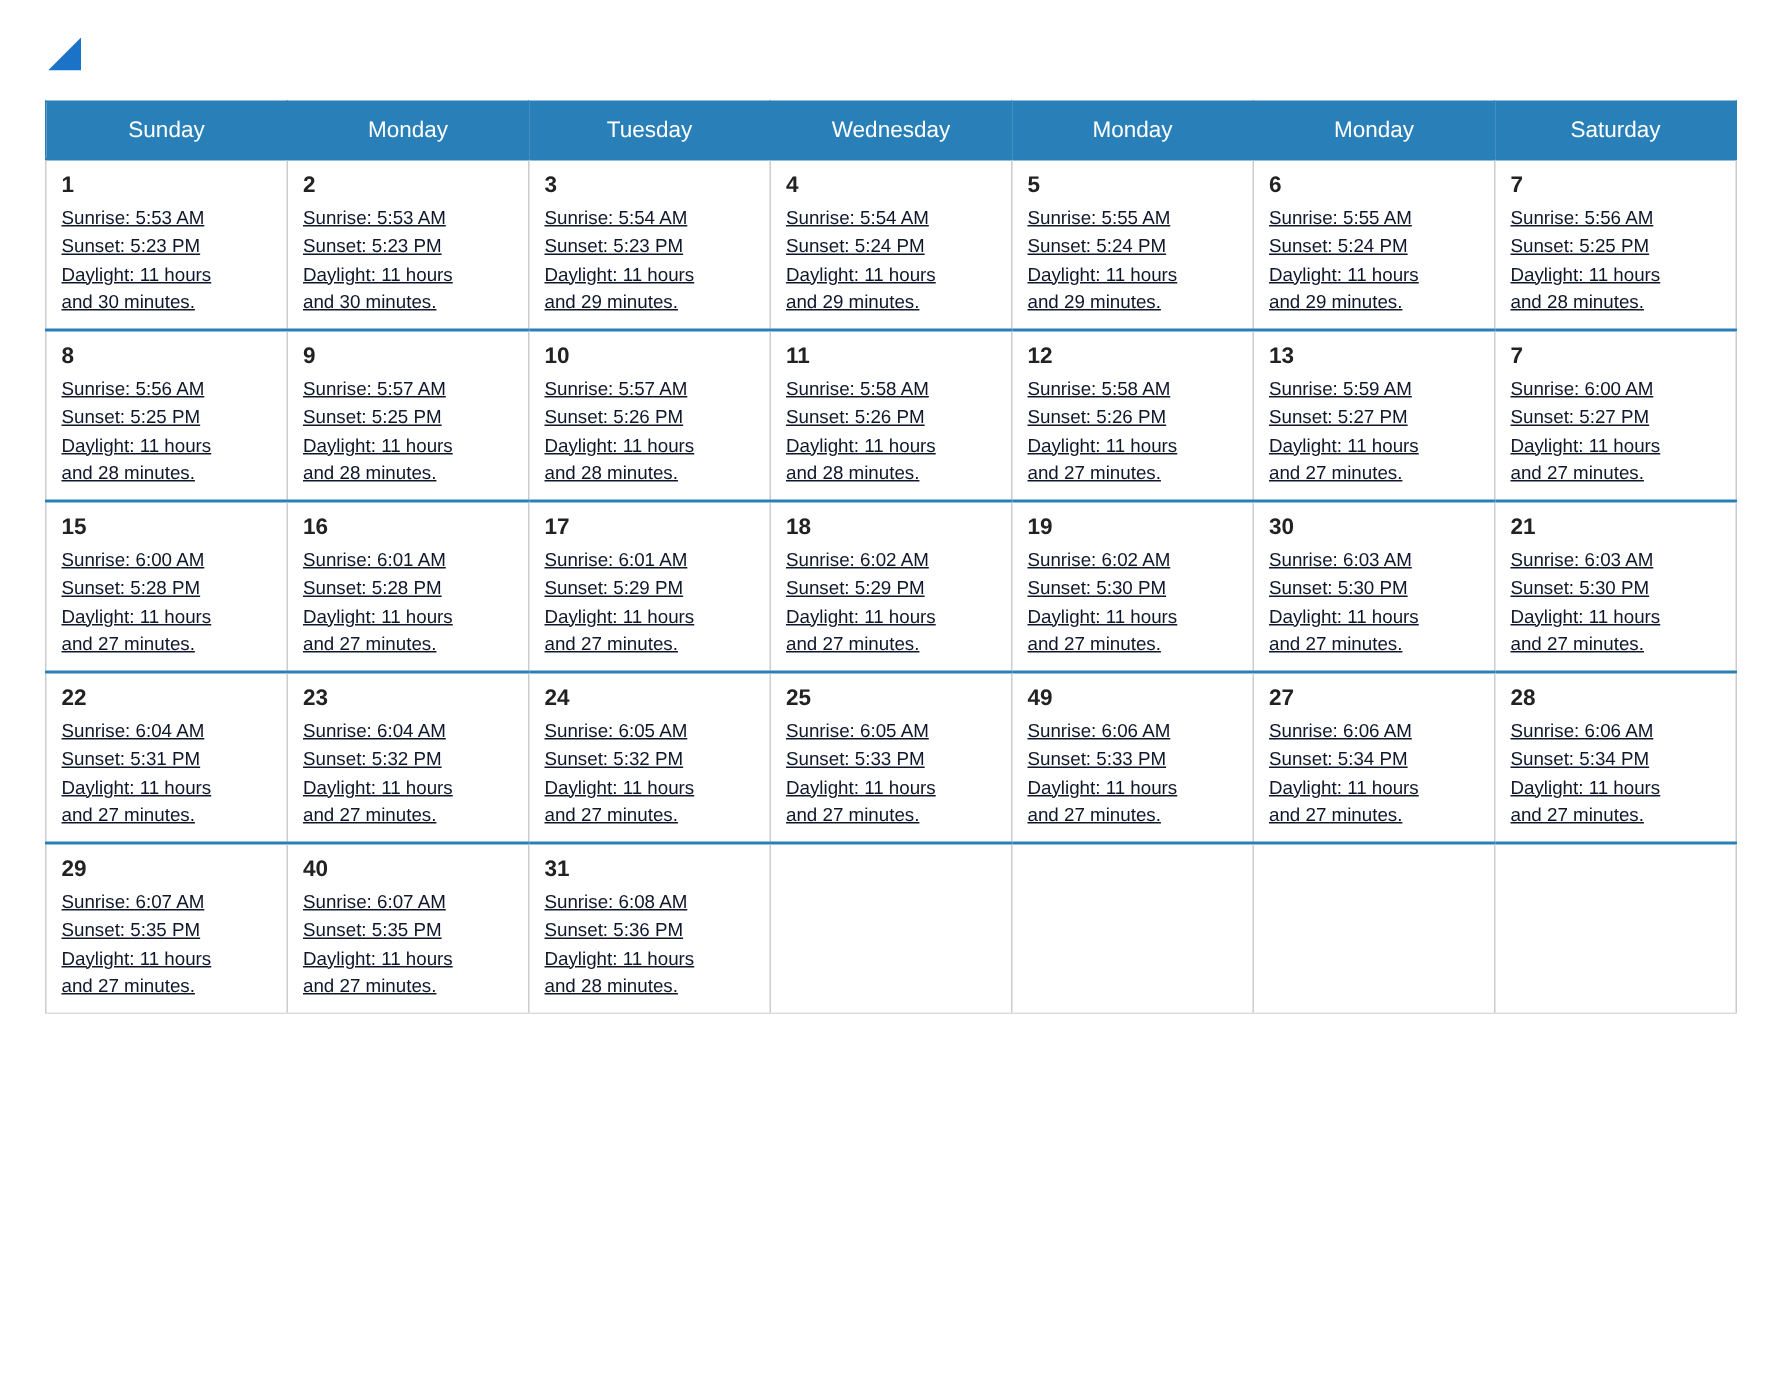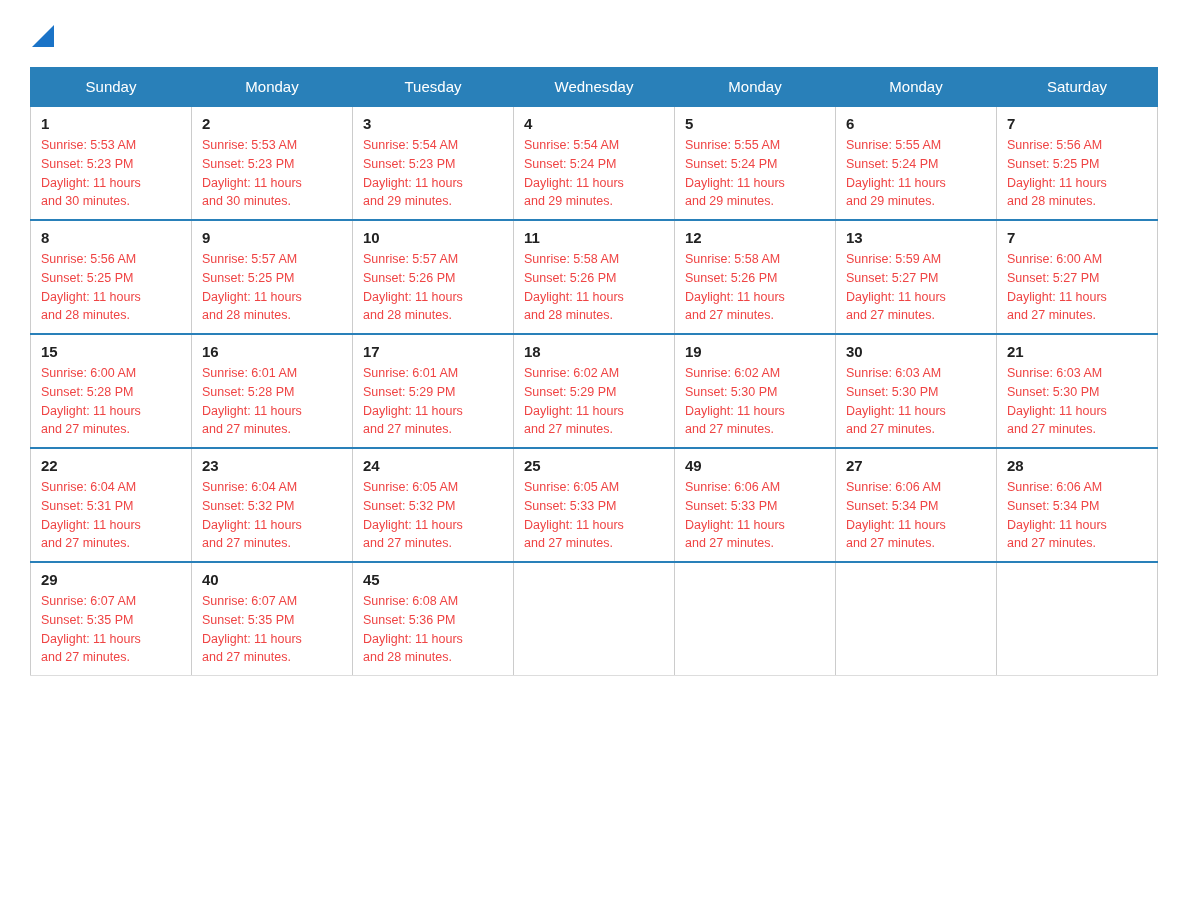--- a/index.html
+++ b/index.html
@@ -80,21 +80,22 @@
     .day-num {
       font-size: 15px;
       font-weight: bold;
       display: block;
       margin-bottom: 4px;
       color: #222;
     }
     .day-info {
       font-size: 12.5px;
       line-height: 1.5;
-      color: #ef4444;
+      color: #0f172a;
+      text-decoration: underline;
     }
     td.empty {
       background: #fff;
       border-top: 2px solid #2980b9;
     }
     tr td {
       border-bottom: 1px solid #ddd;
     }
   </style>
 </head>
@@ -404,21 +405,21 @@
         <td>
           <span class="day-num">40</span>
         <div class="day-info">
           Sunrise: 6:07 AM<br>
           Sunset: 5:35 PM<br>
           Daylight: 11 hours<br>
           and 27 minutes.
         </div>
         </td>
         <td>
-          <span class="day-num">45</span>
+          <span class="day-num">31</span>
         <div class="day-info">
           Sunrise: 6:08 AM<br>
           Sunset: 5:36 PM<br>
           Daylight: 11 hours<br>
           and 28 minutes.
         </div>
         </td>
         <td class="empty"></td>
         <td class="empty"></td>
         <td class="empty"></td>

